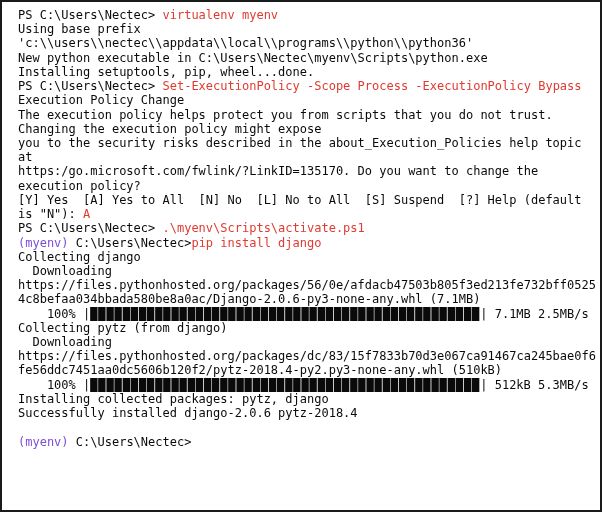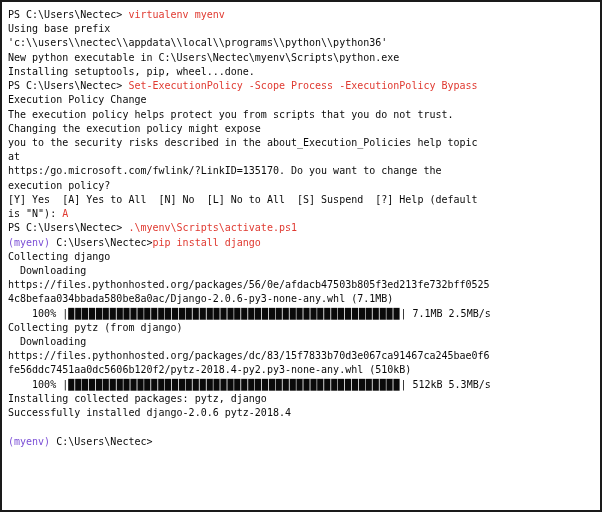--- a/index.html
+++ b/index.html
@@ -13,25 +13,26 @@
     box-sizing: border-box;
     border: 2px solid #1a1a1a;
     background: #ffffff;
     overflow: hidden;
     position: relative;
   }
   #terminal-body {
     box-sizing: border-box;
     padding: 6px 0 0 6px;
     font-family: "DejaVu Sans Mono", "Liberation Mono", monospace;
-    font-size: 10px;
+    font-size: 12px;
     line-height: 14.22px;
     color: #0a0a0a;
     white-space: pre;
     letter-spacing: 0px;
+    margin-left: 10px;
   }
   .line {
     height: 14.22px;
     white-space: pre;
     overflow: hidden;
   }
   .seg { white-space: pre; }
   .c-default { color: #0a0a0a; }
   .c-cmd     { color: #e03a31; }
   .c-env     { color: #7b4fd6; }

